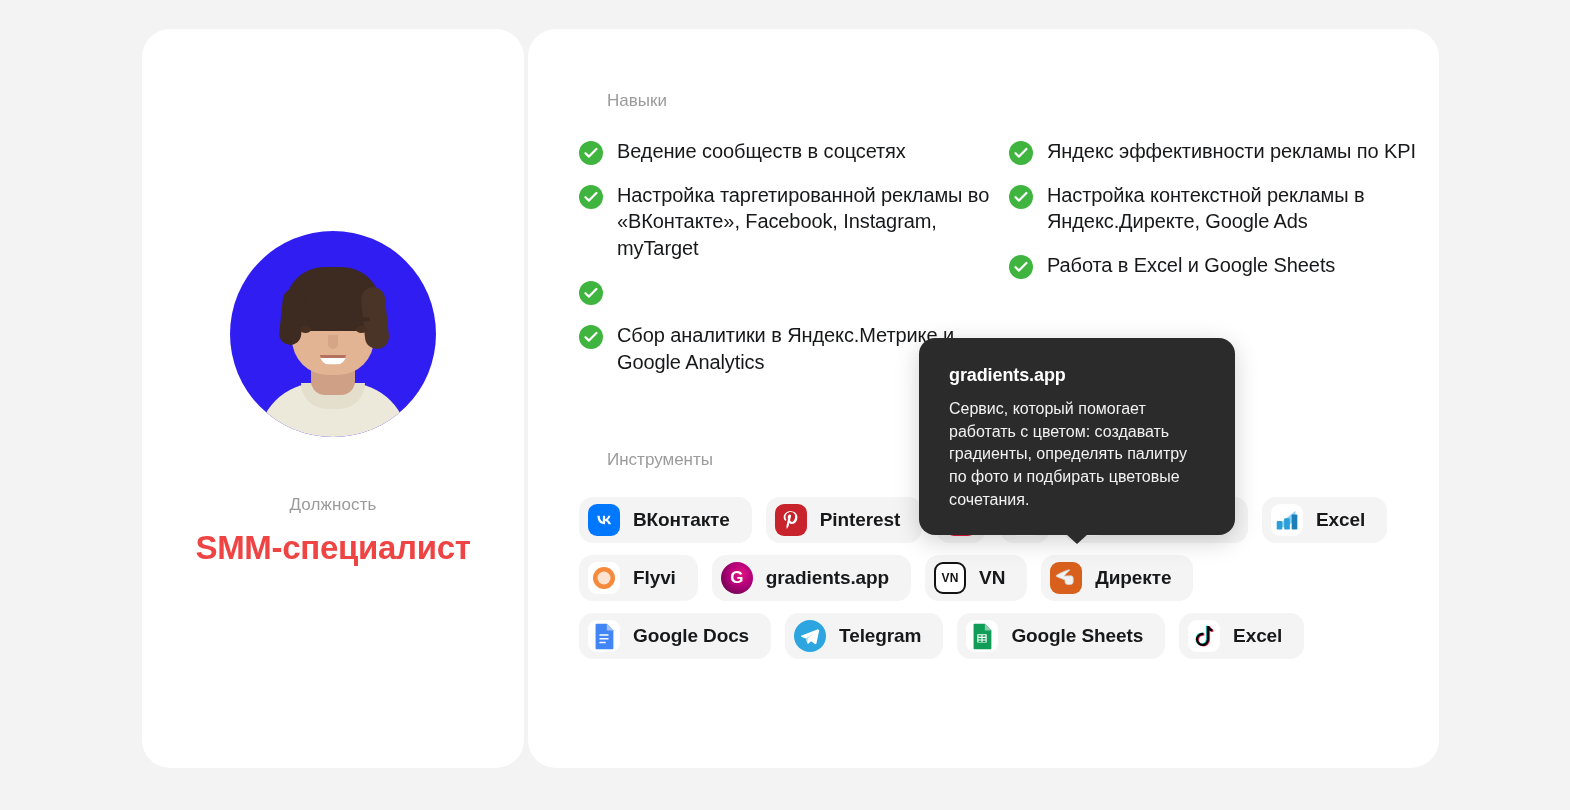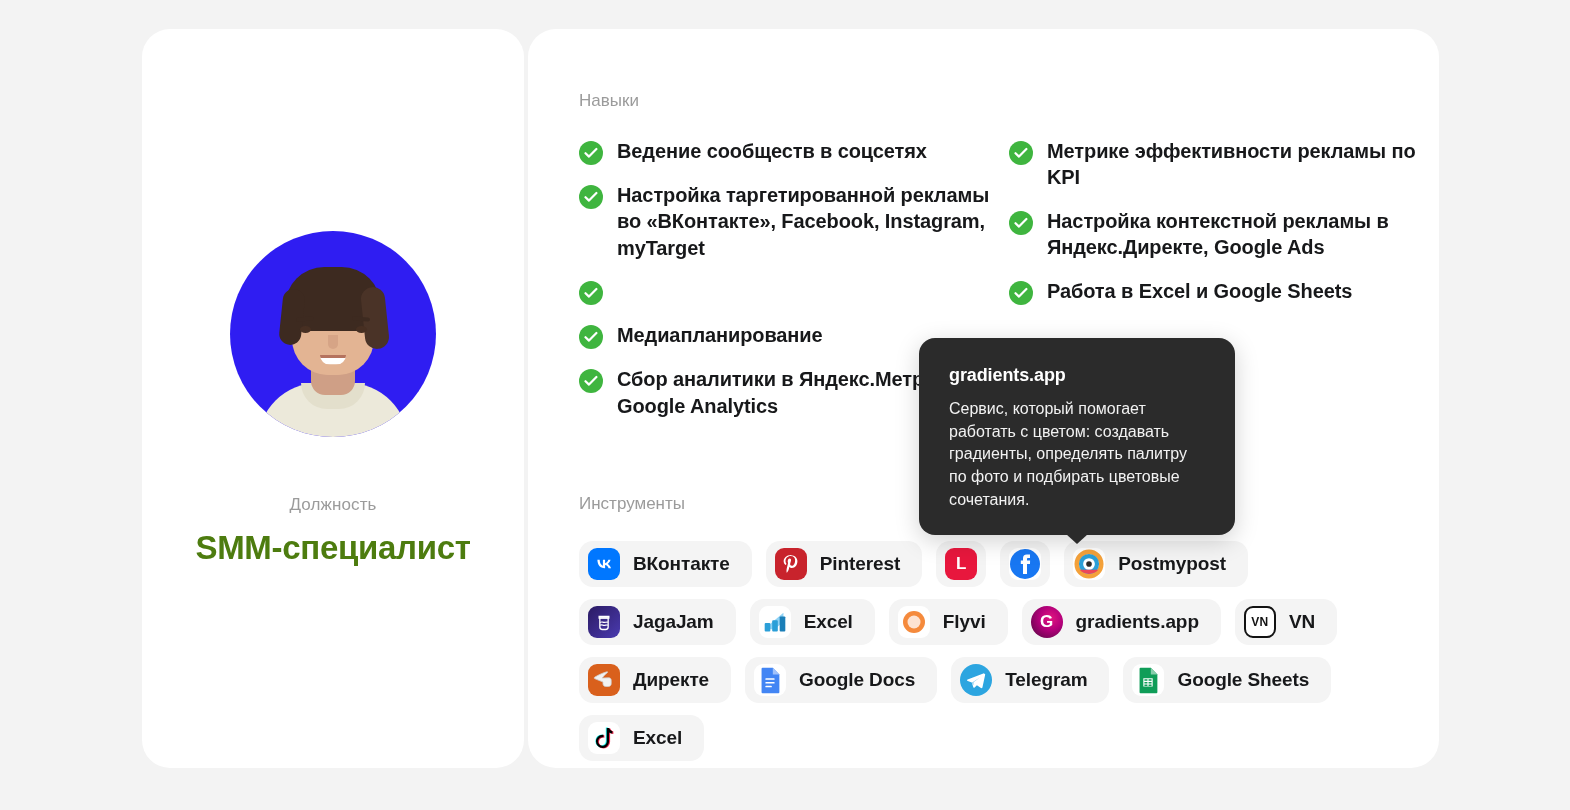--- a/index.html
+++ b/index.html
@@ -55,47 +55,47 @@
     width:10px; height:14px; background:#d6a486; border-radius:0 0 6px 6px; }
   .p-mouth { position:absolute; left:50%; top:124px; transform:translateX(-50%);
     width:26px; height:10px; background:#ffffff; border-radius:0 0 14px 14px;
     border-top:3px solid #b5735f; }
 
   .job-label {
     font-size:17px; color:#9b9b9b; font-weight:400; margin-bottom:14px;
     letter-spacing:.1px;
   }
   .job-title {
-    font-size:33px; font-weight:700; color:#4d7c0f; letter-spacing:-.3px;
+    font-size:33px; font-weight:700; color:#ef4444; letter-spacing:-.3px;
   }
 
   
   .content-card {
     position:absolute; left:528px; top:29px;
     width:911px; height:739px;
     background:#ffffff; border-radius:28px;
     padding:62px 0 0 51px;
   }
   .section-label {
-    font-size:17px; color:#9b9b9b; font-weight:400; margin-bottom:27px;
+    font-size:17px; color:#9b9b9b; font-weight:400; margin-bottom:27px;margin-left:28px;
   }
   .skills-grid {
     display:flex; gap:0; width:860px;
   }
   .skills-col { width:430px; }
   .skill {
     display:flex; align-items:flex-start; gap:14px; margin-bottom:17px;
   }
   .check {
     flex:0 0 auto; width:24px; height:24px; border-radius:50%;
     background:#3fb53f; margin-top:3px; position:relative;
   }
   .check svg { position:absolute; left:5px; top:6px; }
   .skill-text {
-    font-size:20px; font-weight:700; color:#17181a; line-height:1.32;
+    font-size:20px; font-weight:400; color:#17181a; line-height:1.32;
     letter-spacing:-.1px;
   }
 
   
   .tools-block { margin-top:58px; }
   .chips { display:flex; flex-wrap:wrap; gap:12px 14px; width:820px; margin-top:26px; }
   .chip {
     display:inline-flex; align-items:center; gap:13px;
     background:#f4f4f4; border-radius:14px; padding:7px 22px 7px 9px;
     height:46px;
@@ -194,39 +194,31 @@
                 <path d="M1.5 6.2 5 9.6 12.4 2" fill="none" stroke="#fff" stroke-width="2.2" stroke-linecap="round" stroke-linejoin="round"></path>
               </svg>
             </span>
           </div>
           <div class="skill">
             <span class="check">
               <svg width="14" height="12" viewBox="0 0 14 12">
                 <path d="M1.5 6.2 5 9.6 12.4 2" fill="none" stroke="#fff" stroke-width="2.2" stroke-linecap="round" stroke-linejoin="round"></path>
               </svg>
             </span>
-            <span class="skill-text">Медиапланирование</span>
-          </div>
-          <div class="skill">
-            <span class="check">
-              <svg width="14" height="12" viewBox="0 0 14 12">
-                <path d="M1.5 6.2 5 9.6 12.4 2" fill="none" stroke="#fff" stroke-width="2.2" stroke-linecap="round" stroke-linejoin="round"></path>
-              </svg>
-            </span>
             <span class="skill-text">Сбор аналитики в Яндекс.Метрике и Google Analytics</span>
           </div>
         </div>
       <div class="skills-col" id="skills-col-1">
           <div class="skill">
             <span class="check">
               <svg width="14" height="12" viewBox="0 0 14 12">
                 <path d="M1.5 6.2 5 9.6 12.4 2" fill="none" stroke="#fff" stroke-width="2.2" stroke-linecap="round" stroke-linejoin="round"></path>
               </svg>
             </span>
-            <span class="skill-text">Метрике эффективности рекламы по KPI</span>
+            <span class="skill-text">Яндекс эффективности рекламы по KPI</span>
           </div>
           <div class="skill">
             <span class="check">
               <svg width="14" height="12" viewBox="0 0 14 12">
                 <path d="M1.5 6.2 5 9.6 12.4 2" fill="none" stroke="#fff" stroke-width="2.2" stroke-linecap="round" stroke-linejoin="round"></path>
               </svg>
             </span>
             <span class="skill-text">Настройка контекстной рекламы в Яндекс.Директе, Google Ads</span>
           </div>
           <div class="skill">
@@ -277,31 +269,20 @@
           <div class="chip">
             <span class="logo lg-pmp">
               <svg width="30" height="30" viewBox="0 0 32 32">
                 <circle cx="16" cy="16" r="13" fill="none" stroke="#f4a13a" stroke-width="5"></circle>
                 <circle cx="16" cy="16" r="8.5" fill="none" stroke="#2b9fd8" stroke-width="4.5"></circle>
                 <path d="M6 22a13 13 0 0 0 20 0z" fill="#ec4758"></path>
                 <circle cx="16" cy="16" r="3" fill="#2b2b2b"></circle>
               </svg>
             </span>
             <span class="chip-label">Postmypost</span>
-          </div>
-          <div class="chip">
-            <span class="logo lg-jaga">
-              <svg width="20" height="20" viewBox="0 0 24 24">
-                <path fill="none" stroke="#fff" stroke-width="1.6" d="M7 7h10v11a3 3 0 0 1-3 3h-4a3 3 0 0 1-3-3V7z"></path>
-                <path fill="none" stroke="#fff" stroke-width="1.6" d="M6.2 5.2h11.6v2H6.2z"></path>
-                <path fill="none" stroke="#fff" stroke-width="1.4" d="M7.3 12.5c1.6-1.2 3-.2 4.7 0 1.7.2 3.2-.9 4.8-.2"></path>
-                <path fill="none" stroke="#fff" stroke-width="1.4" d="M7.3 16c1.6-1.2 3-.2 4.7 0 1.7.2 3.2-.9 4.8-.2"></path>
-              </svg>
-            </span>
-            <span class="chip-label">JagaJam</span>
           </div>
           <div class="chip">
             <span class="logo lg-tgs">
               <svg width="30" height="30" viewBox="0 0 32 32">
                 <path fill="#8fd2f5" d="M5 23 25 6v10l-10 8z"></path>
                 <rect x="5" y="17" width="6" height="9" rx="1" fill="#2b9fd8"></rect>
                 <rect x="13" y="14" width="6" height="12" rx="1" fill="#2b9fd8"></rect>
                 <rect x="21" y="10" width="6" height="16" rx="1" fill="#1b7fb8"></rect>
               </svg>
             </span>

